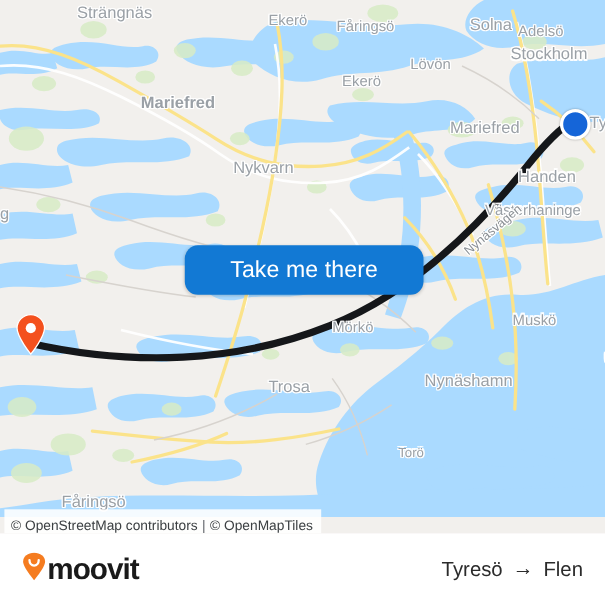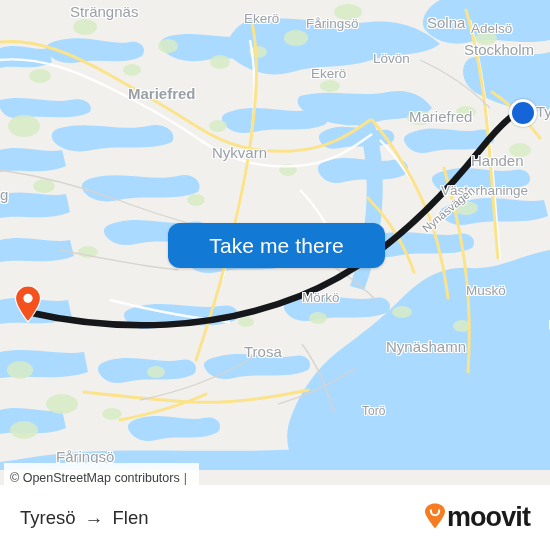--- a/index.html
+++ b/index.html
@@ -342,35 +342,36 @@
                  C7.1,1 1.5,6.6 1.5,13.5 C1.5,21.5 14,37 14,37 Z" fill="#f4511e" stroke="#ffffff" stroke-width="1.2"></path>
         <circle cx="14" cy="13.3" r="4.6" fill="#ffffff"></circle>
       </svg>
     </div>
 
     <button id="cta">Take me there</button>
 
     <div id="attribution">
       <a href="#">© OpenStreetMap contributors</a>
       <span class="sep">|</span>
+      <a href="#">© OpenMapTiles</a>
     </div>
   </div>
 
   <div id="footer">
-
-    <div id="route-summary">
-      <span>Tyresö</span>
-      <span class="arrow">→</span>
-      <span>Flen</span>
-    </div>
 
     <div id="brand">
       <span>
         <svg width="22" height="26" viewBox="0 0 22 26" xmlns="http://www.w3.org/2000/svg">
           <path d="M11,25.4 C11,25.4 21,13.6 21,8.6 C21,3.6 16.5,0.4 11,0.4
                    C5.5,0.4 1,3.6 1,8.6 C1,13.6 11,25.4 11,25.4 Z" fill="#f57c20"></path>
           <path d="M6.8,7.2 C6.8,10.2 8.6,12.2 11,12.2 C13.4,12.2 15.2,10.2 15.2,7.2" fill="none" stroke="#ffffff" stroke-width="2.1" stroke-linecap="round"></path>
         </svg>
       </span>
       <span class="wordmark">moovit</span>
     </div>
+
+    <div id="route-summary">
+      <span>Tyresö</span>
+      <span class="arrow">→</span>
+      <span>Flen</span>
+    </div>
   </div>
 </div>
 
 </body></html>

